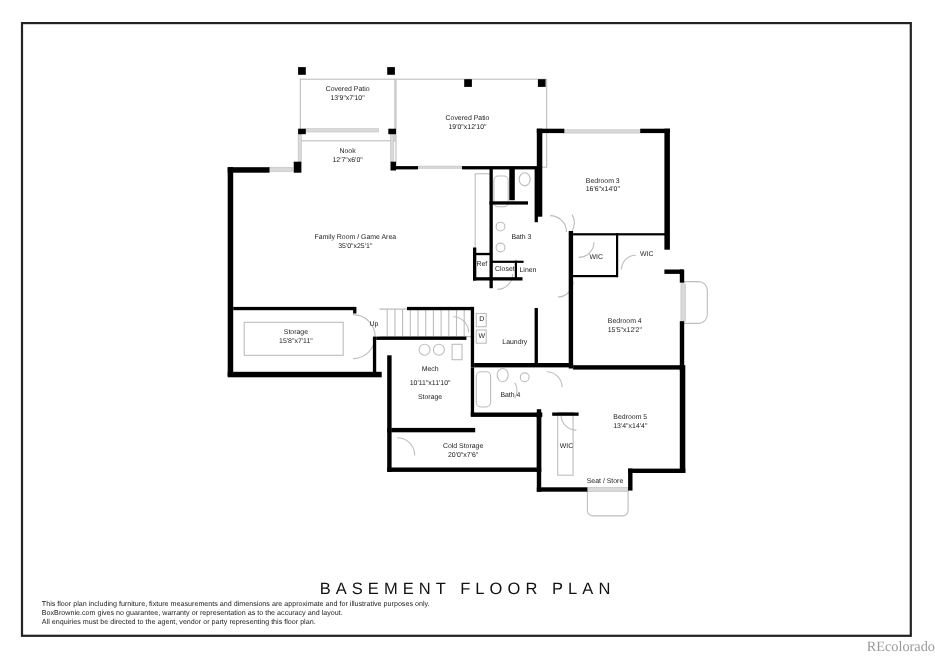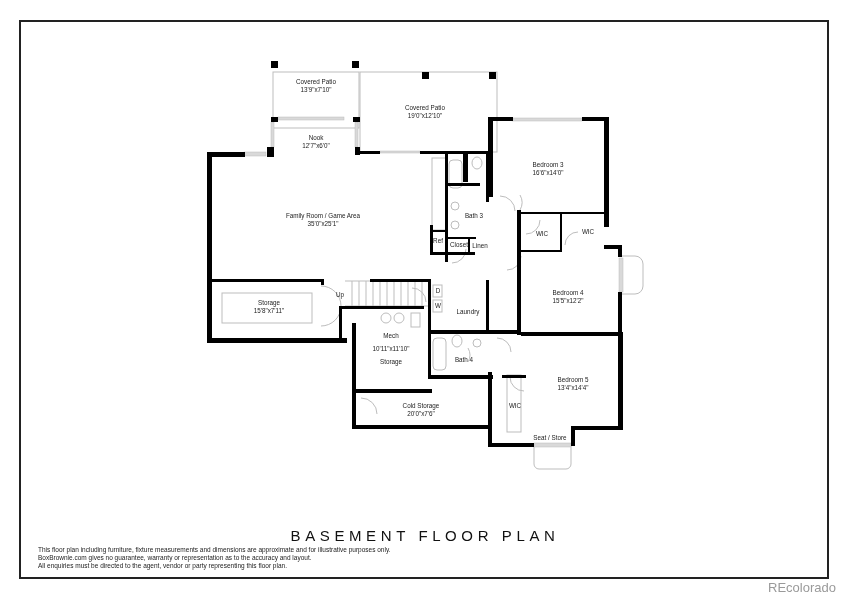--- a/index.html
+++ b/index.html
@@ -3,21 +3,21 @@
 <meta charset="utf-8">
 <style>
   html, body { margin:0; padding:0; background:#ffffff; }
   body { width:850px; height:600px; position:relative; overflow:hidden; font-family:"Liberation Sans", sans-serif; }
   .frame { position:absolute; left:19px; top:20px; width:810px; height:559px; border:2px solid #222; box-sizing:border-box; }
   svg.plan { position:absolute; left:0; top:0; }
   .lbl { position:absolute; font-size:6.3px; color:#222; text-align:center; line-height:8px; white-space:nowrap; transform:translateX(-50%); }
   .lbl .dim { display:block; }
   .title { position:absolute; left:0; width:850px; top:491px; text-align:center; font-size:15px; letter-spacing:4.6px; color:#111;margin-top:36px; }
   .disclaimer { position:absolute; left:38px; top:546px; font-size:6.5px; line-height:8.2px; color:#222; }
-  .brand { position:absolute; right:14px; top:580px; font-size:13px; color:#9a9a9a; }
+  .brand { position:absolute; right:0; top:580px; font-size:13px; color:#9a9a9a;font-family:Liberation Serif, serif; }
 </style>
 </head>
 <body>
 
 <div class="frame"></div>
 
 <svg class="plan" width="850" height="600" viewBox="0 0 850 600">
   <g fill="none" stroke="#bdbdbd" stroke-width="1">
 
     <rect x="273" y="72" width="86" height="56"></rect>

